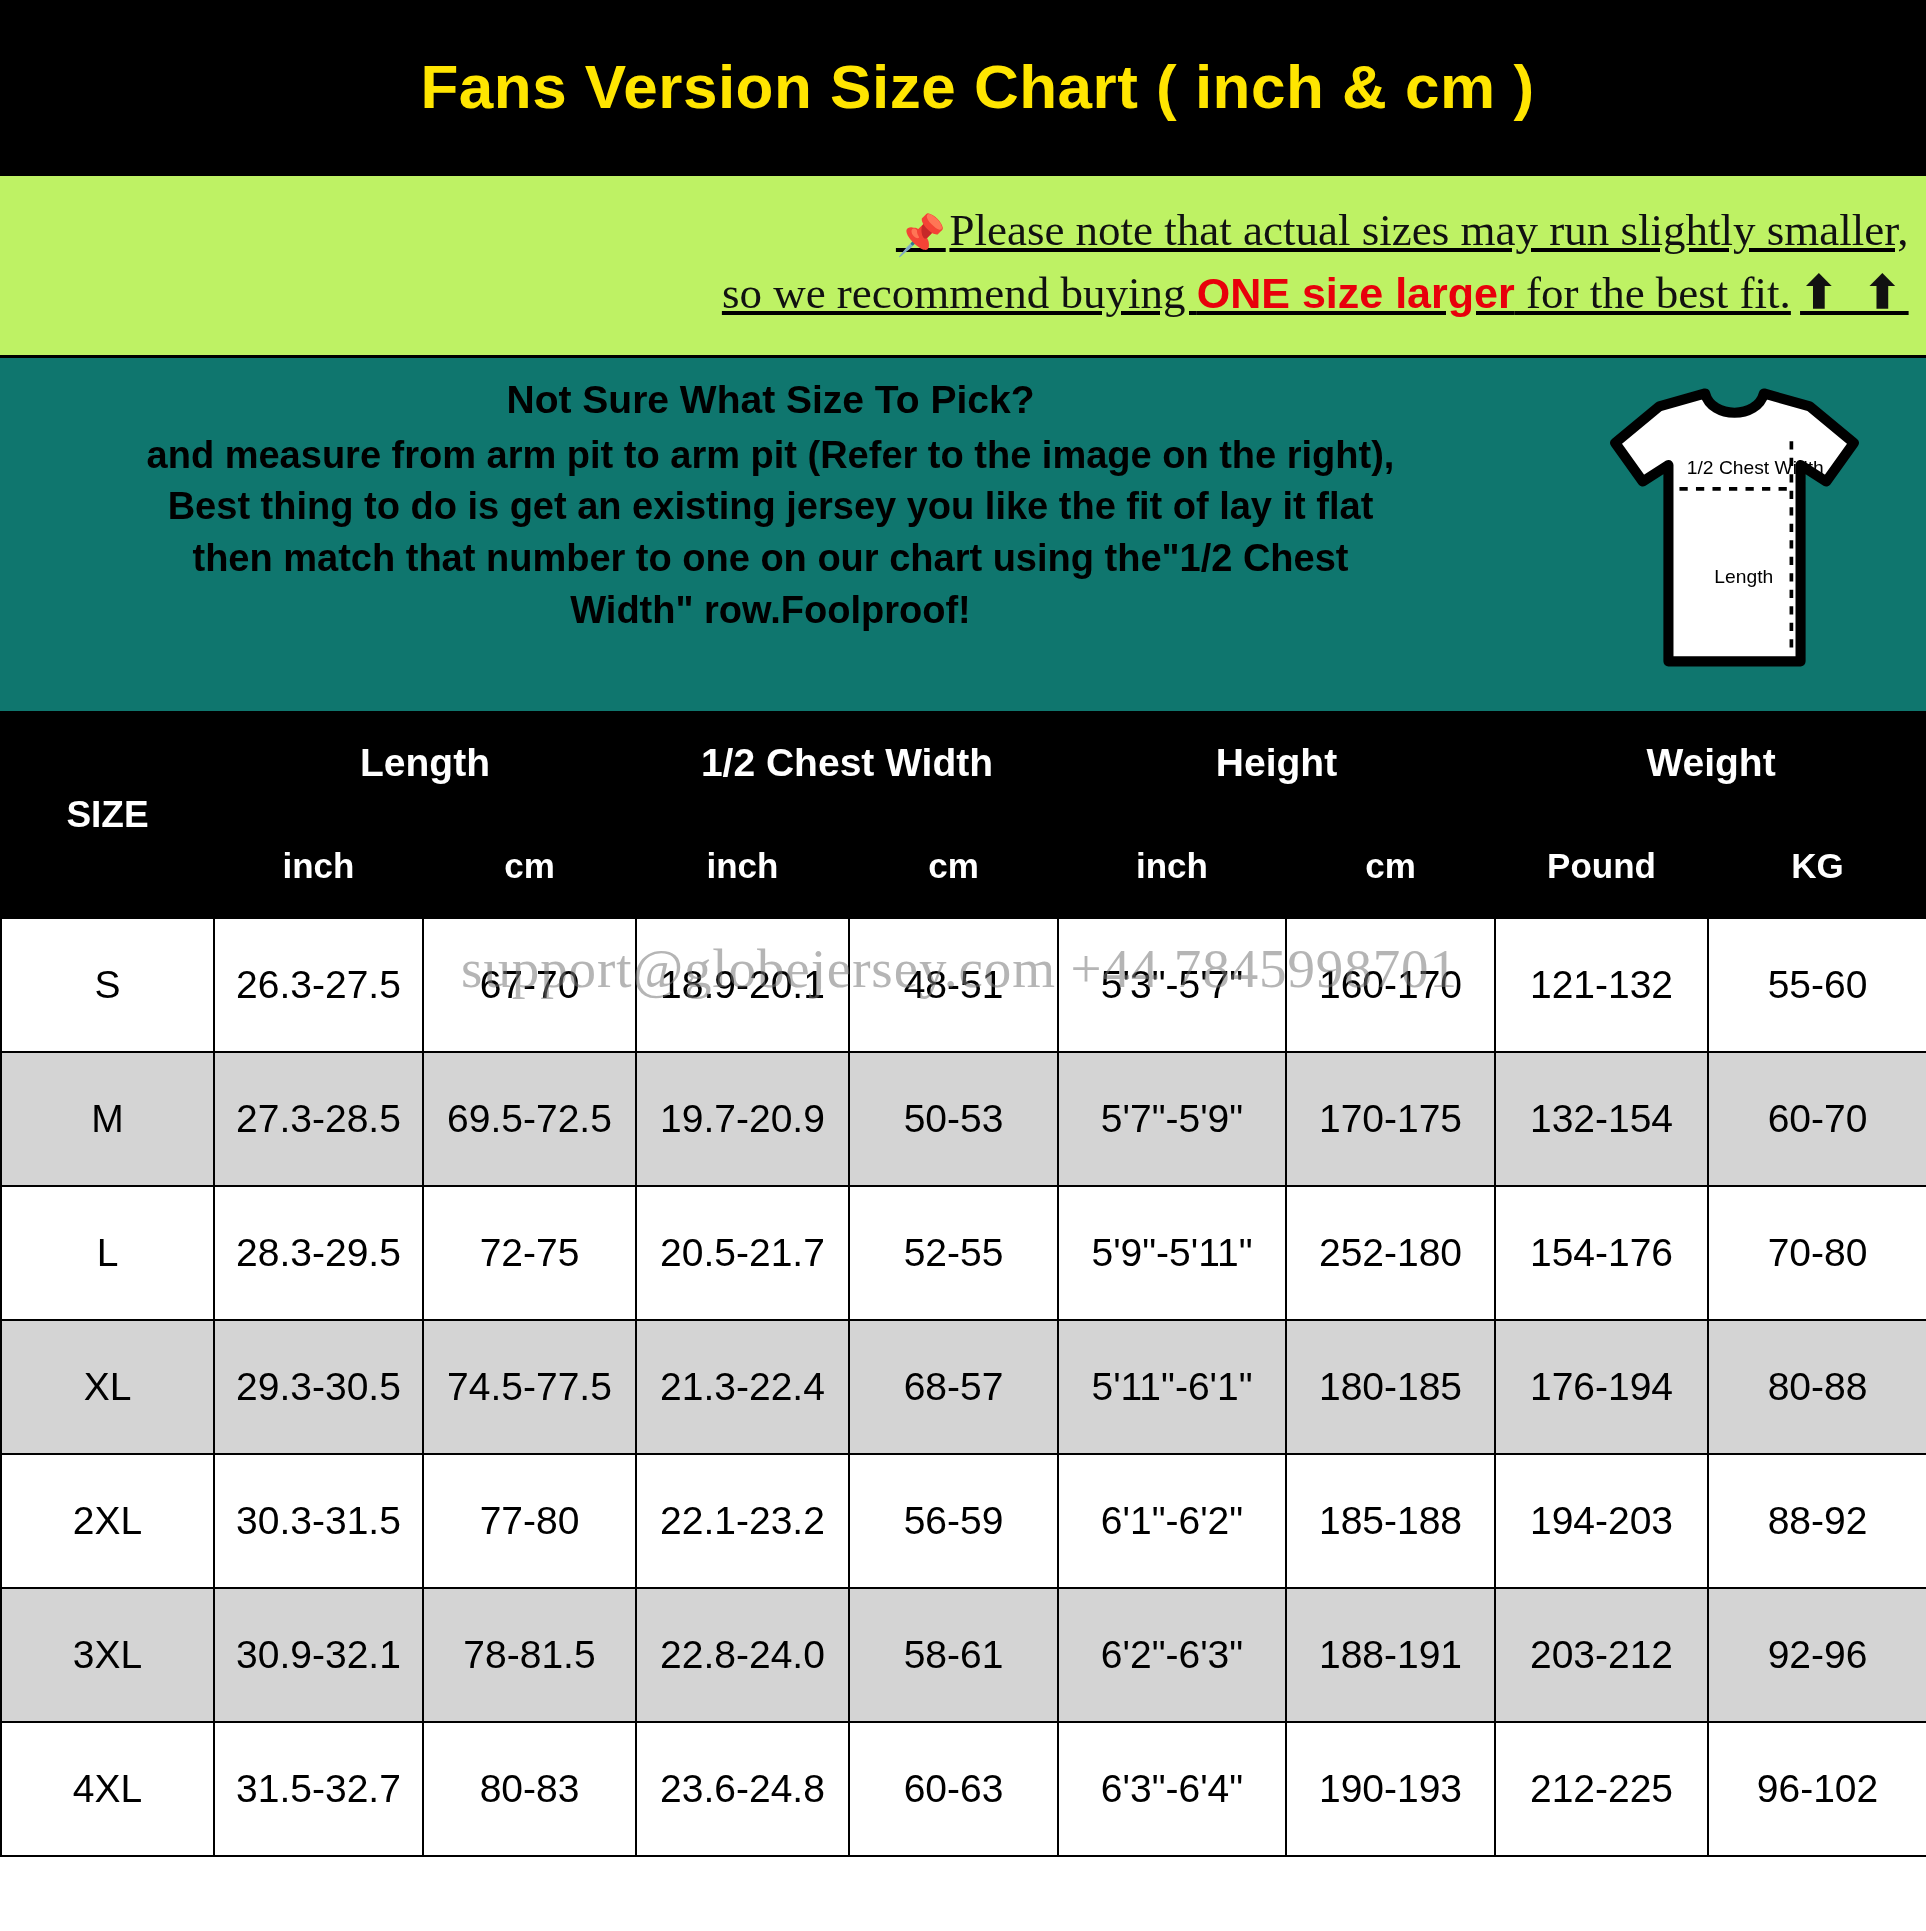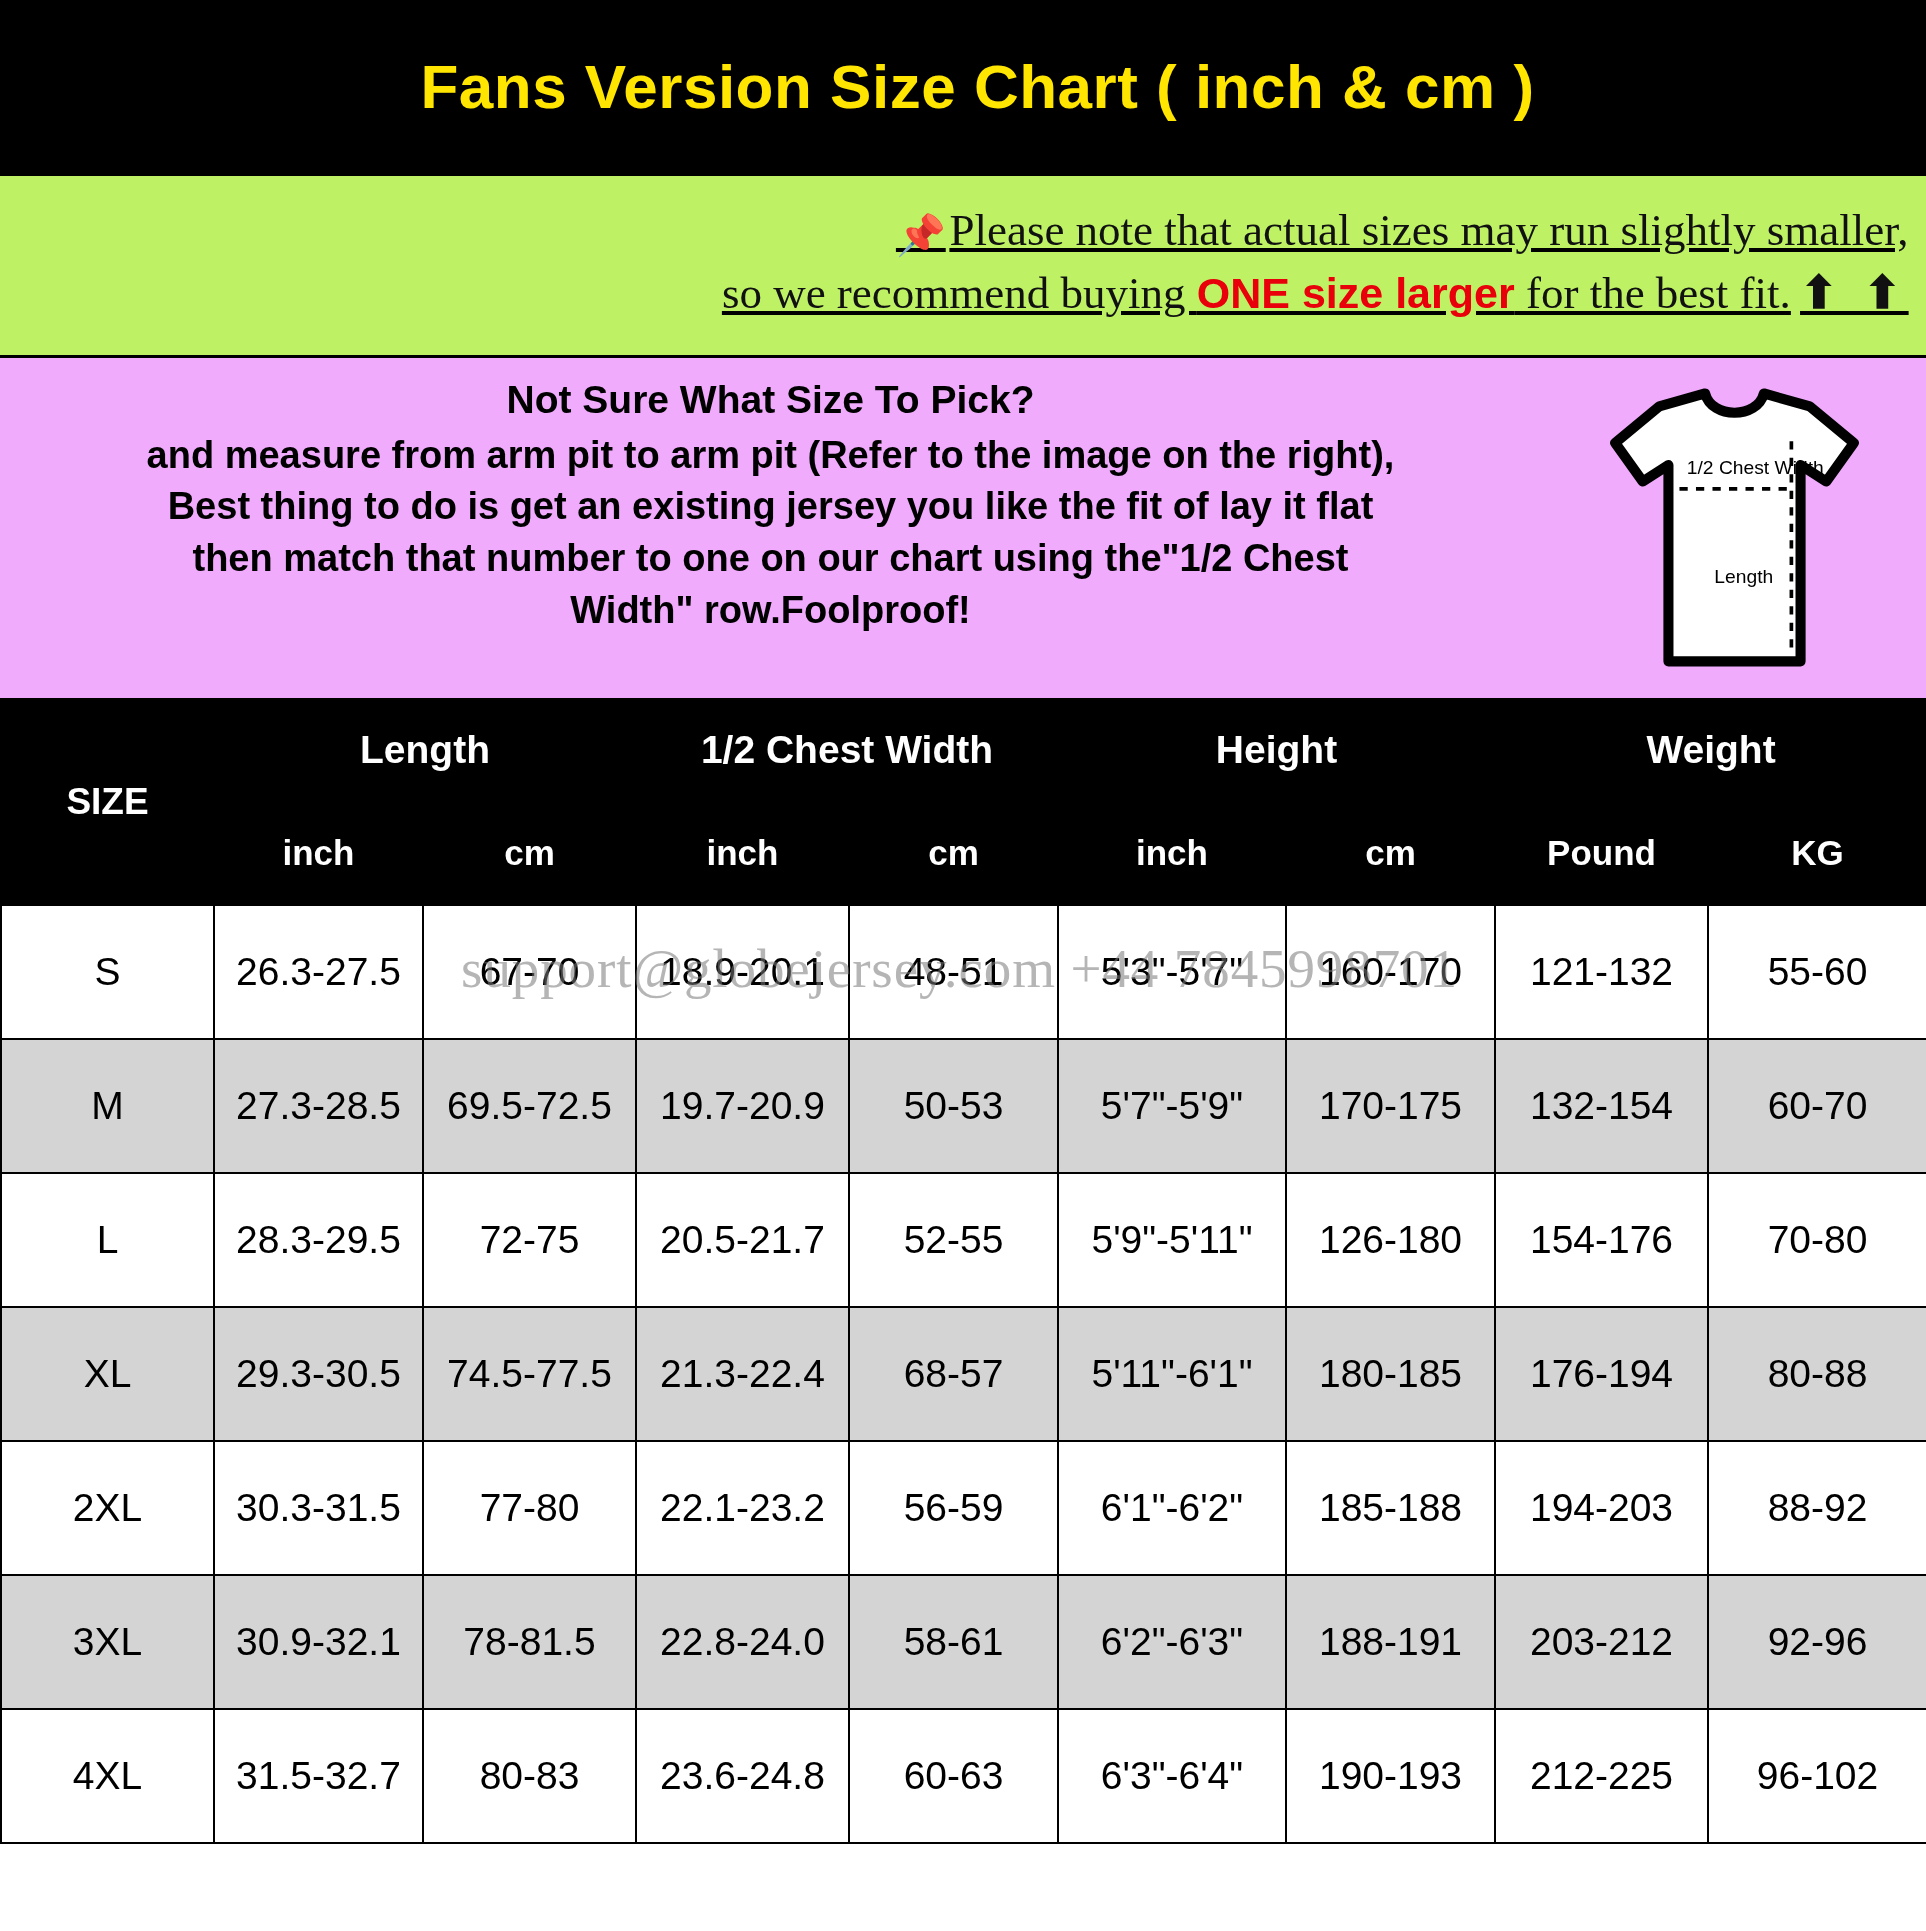--- a/index.html
+++ b/index.html
@@ -67,22 +67,22 @@
   .arrow-up {
     font-weight: bold;
     letter-spacing: 7.3px;
     margin-left: 9.2px;
   }
 
   
   .help-wrap {
     display: flex;
     align-items: flex-start;
-    padding: 20px 0 9px 0;
-    background: #f0abfc;
+    padding: 20px 0 22px 0;
+    background: #0f766e;
   }
   .help-text {
     flex: 1 1 auto;
     padding: 0 9.2px 0 9.2px;
     text-align: center;
   }
   .help-head {
     font-size: 39px;
     font-weight: bold;
     margin-bottom: 7.3px;
@@ -261,21 +261,21 @@
           <td>132-154</td>
           <td>60-70</td>
         </tr>
         <tr>
           <td class="size-cell">L</td>
           <td>28.3-29.5</td>
           <td>72-75</td>
           <td>20.5-21.7</td>
           <td>52-55</td>
           <td>5'9"-5'11"</td>
-          <td>126-180</td>
+          <td>252-180</td>
           <td>154-176</td>
           <td>70-80</td>
         </tr>
         <tr class="alt">
           <td class="size-cell">XL</td>
           <td>29.3-30.5</td>
           <td>74.5-77.5</td>
           <td>21.3-22.4</td>
           <td>68-57</td>
           <td>5'11"-6'1"</td>

